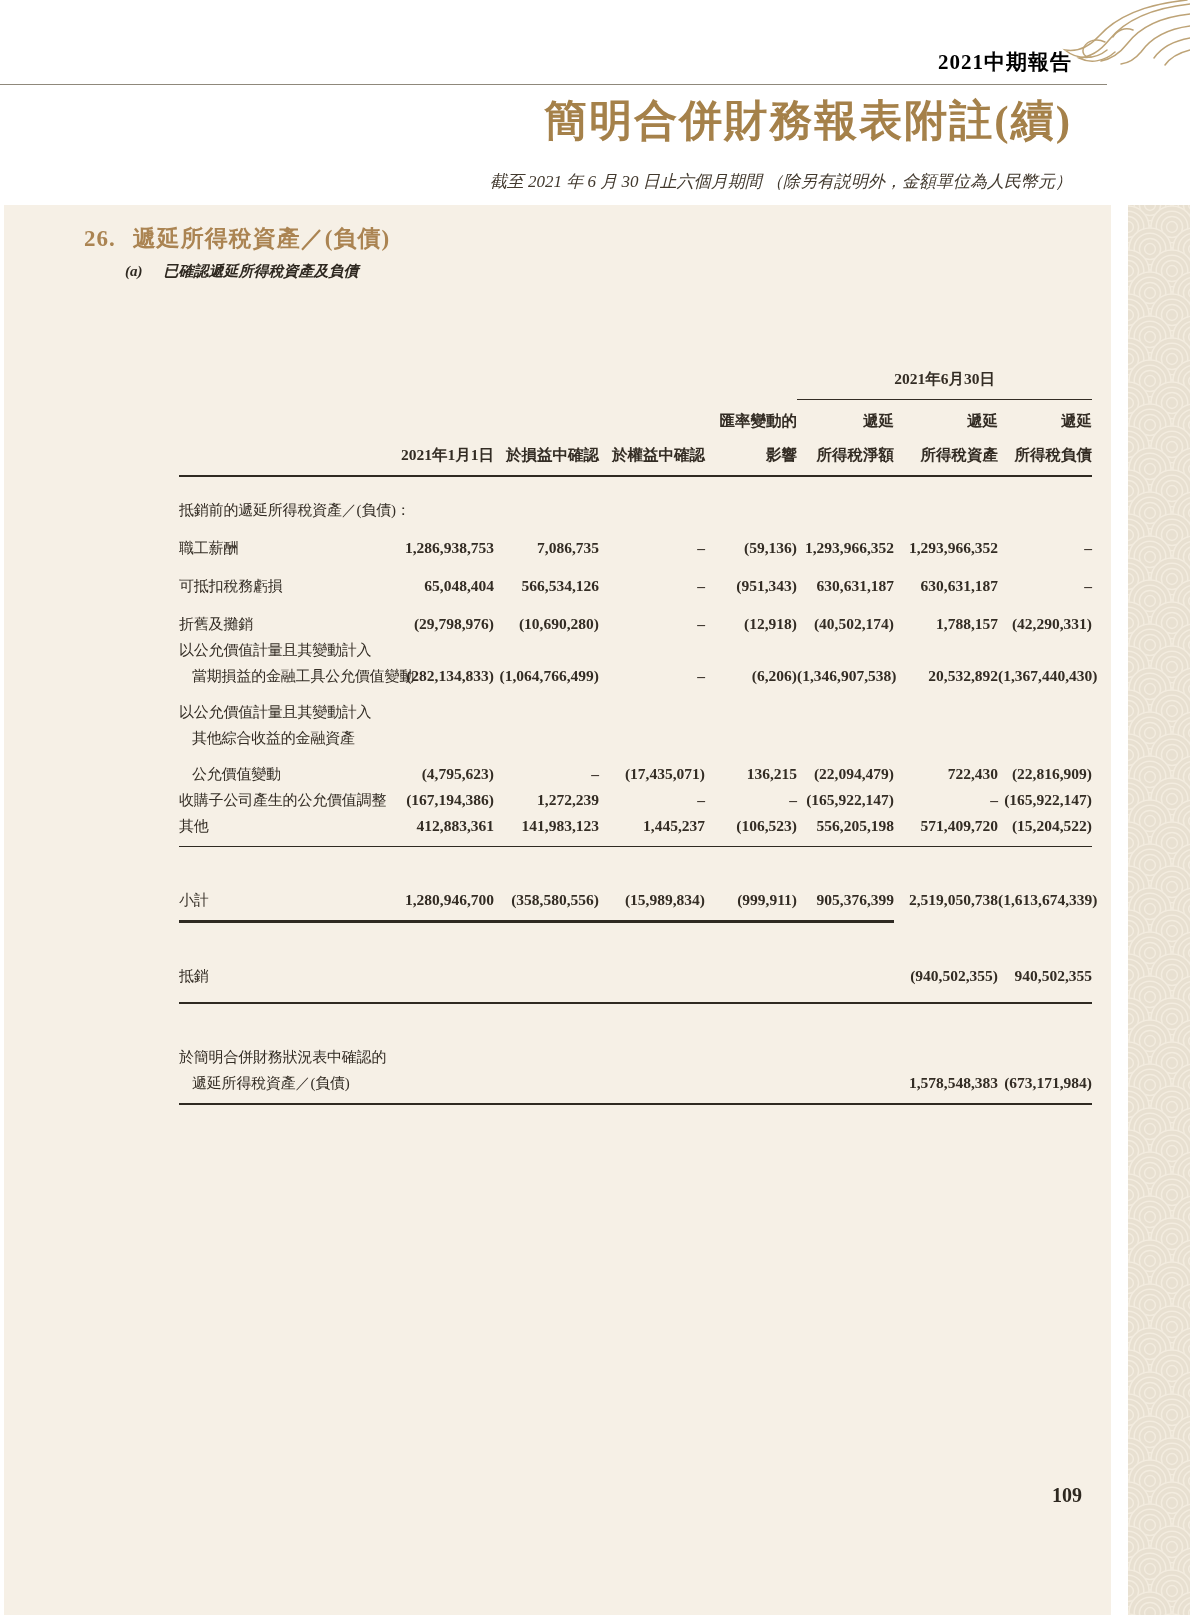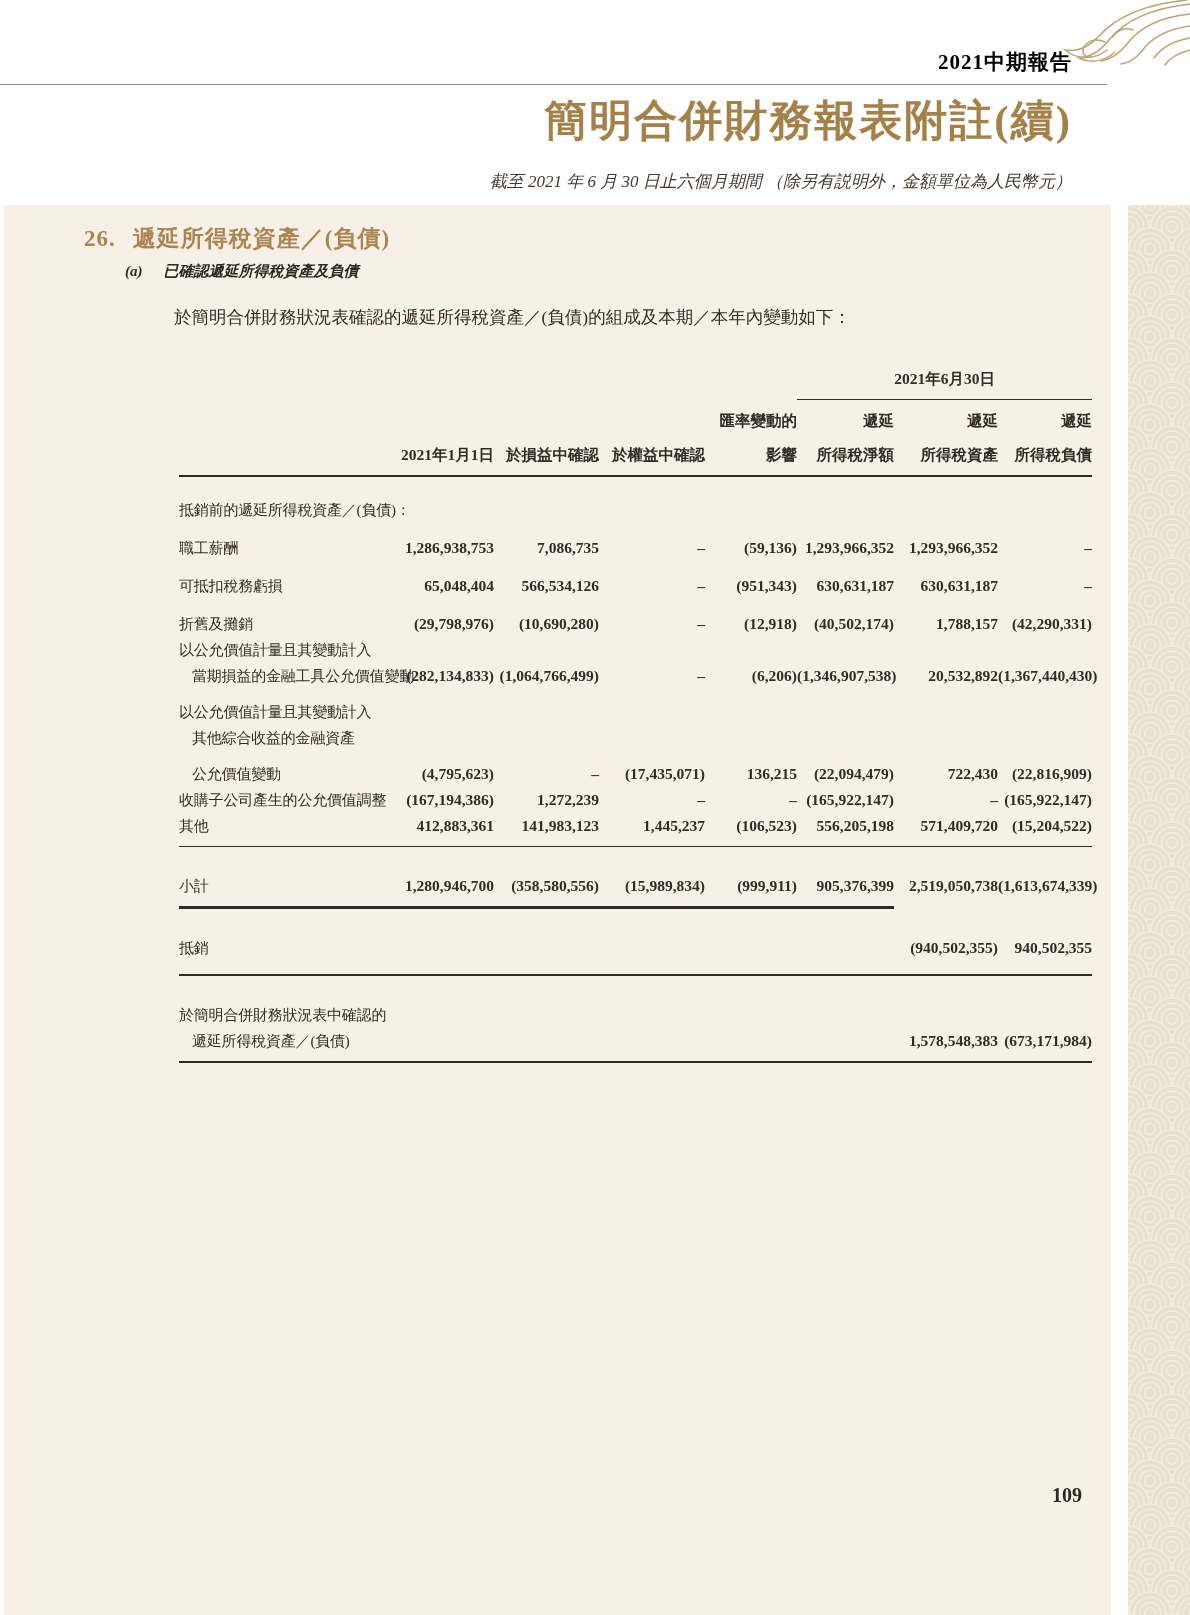--- a/index.html
+++ b/index.html
@@ -38,21 +38,21 @@
   .trow.thead .cell{font-weight:bold;font-size:15.5px;}
   .head-rule{height:0;border-bottom:2.5px solid #2f2a22;margin-top:7px;}
   .cell{text-align:right;white-space:nowrap;}
   .cell.lab{text-align:left;font-size:15px;letter-spacing:-0.2px;}
   .cell.lab.ind{padding-left:13px;}
   .cell.num{font-weight:bold;font-size:15.5px;}
   .g-first{margin-top:20px}
   .g-md{margin-top:12px}
   .g-md2{margin-top:10px}
   .g-sm{margin-top:0}
-  .g-xl{margin-top:26px}
+  .g-xl{margin-top:40px}
   .rule-thin-full{border-bottom:1.5px solid #2f2a22;padding-bottom:7px}
   .rule-medium-full-offset{border-bottom:2px solid #2f2a22;padding-bottom:13px}
   .rule-thick-full{border-bottom:2.5px solid #2f2a22;padding-bottom:7px}
   .subtotal-rule{width:715px;height:0;border-bottom:3px solid #2f2a22;margin-top:7px}
 
   .page-number{position:absolute;right:108px;top:1484px;font-size:20px;font-weight:bold;color:#2e2820;}
 </style>
 </head>
 <body>
 
@@ -76,21 +76,20 @@
   <h1 class="doc-title">簡明合併財務報表附註(續)</h1>
   <div class="doc-subtitle">截至 2021 年 6 月 30 日止六個月期間 （除另有説明外，金額單位為人民幣元）</div>
 
   <div class="content">
     <div class="sec-heading">
       <span class="sec-num">26.</span><span>遞延所得稅資產／(負債)</span>
     </div>
     <div class="sub-heading">
       <span class="sub-letter">(a)</span><span>已確認遞延所得稅資產及負債</span>
     </div>
-    <p class="intro">於簡明合併財務狀況表確認的遞延所得稅資產／(負債)的組成及本期／本年內變動如下：</p>
 
     <div class="table-wrap">
       <div class="span-head">2021年6月30日</div>
       <div id="table-body">
           <div class="trow thead">
             <div class="cell lab"></div>
             <div class="cell num"></div>
             <div class="cell num"></div>
             <div class="cell num"></div>
             <div class="cell num">匯率變動的</div>

